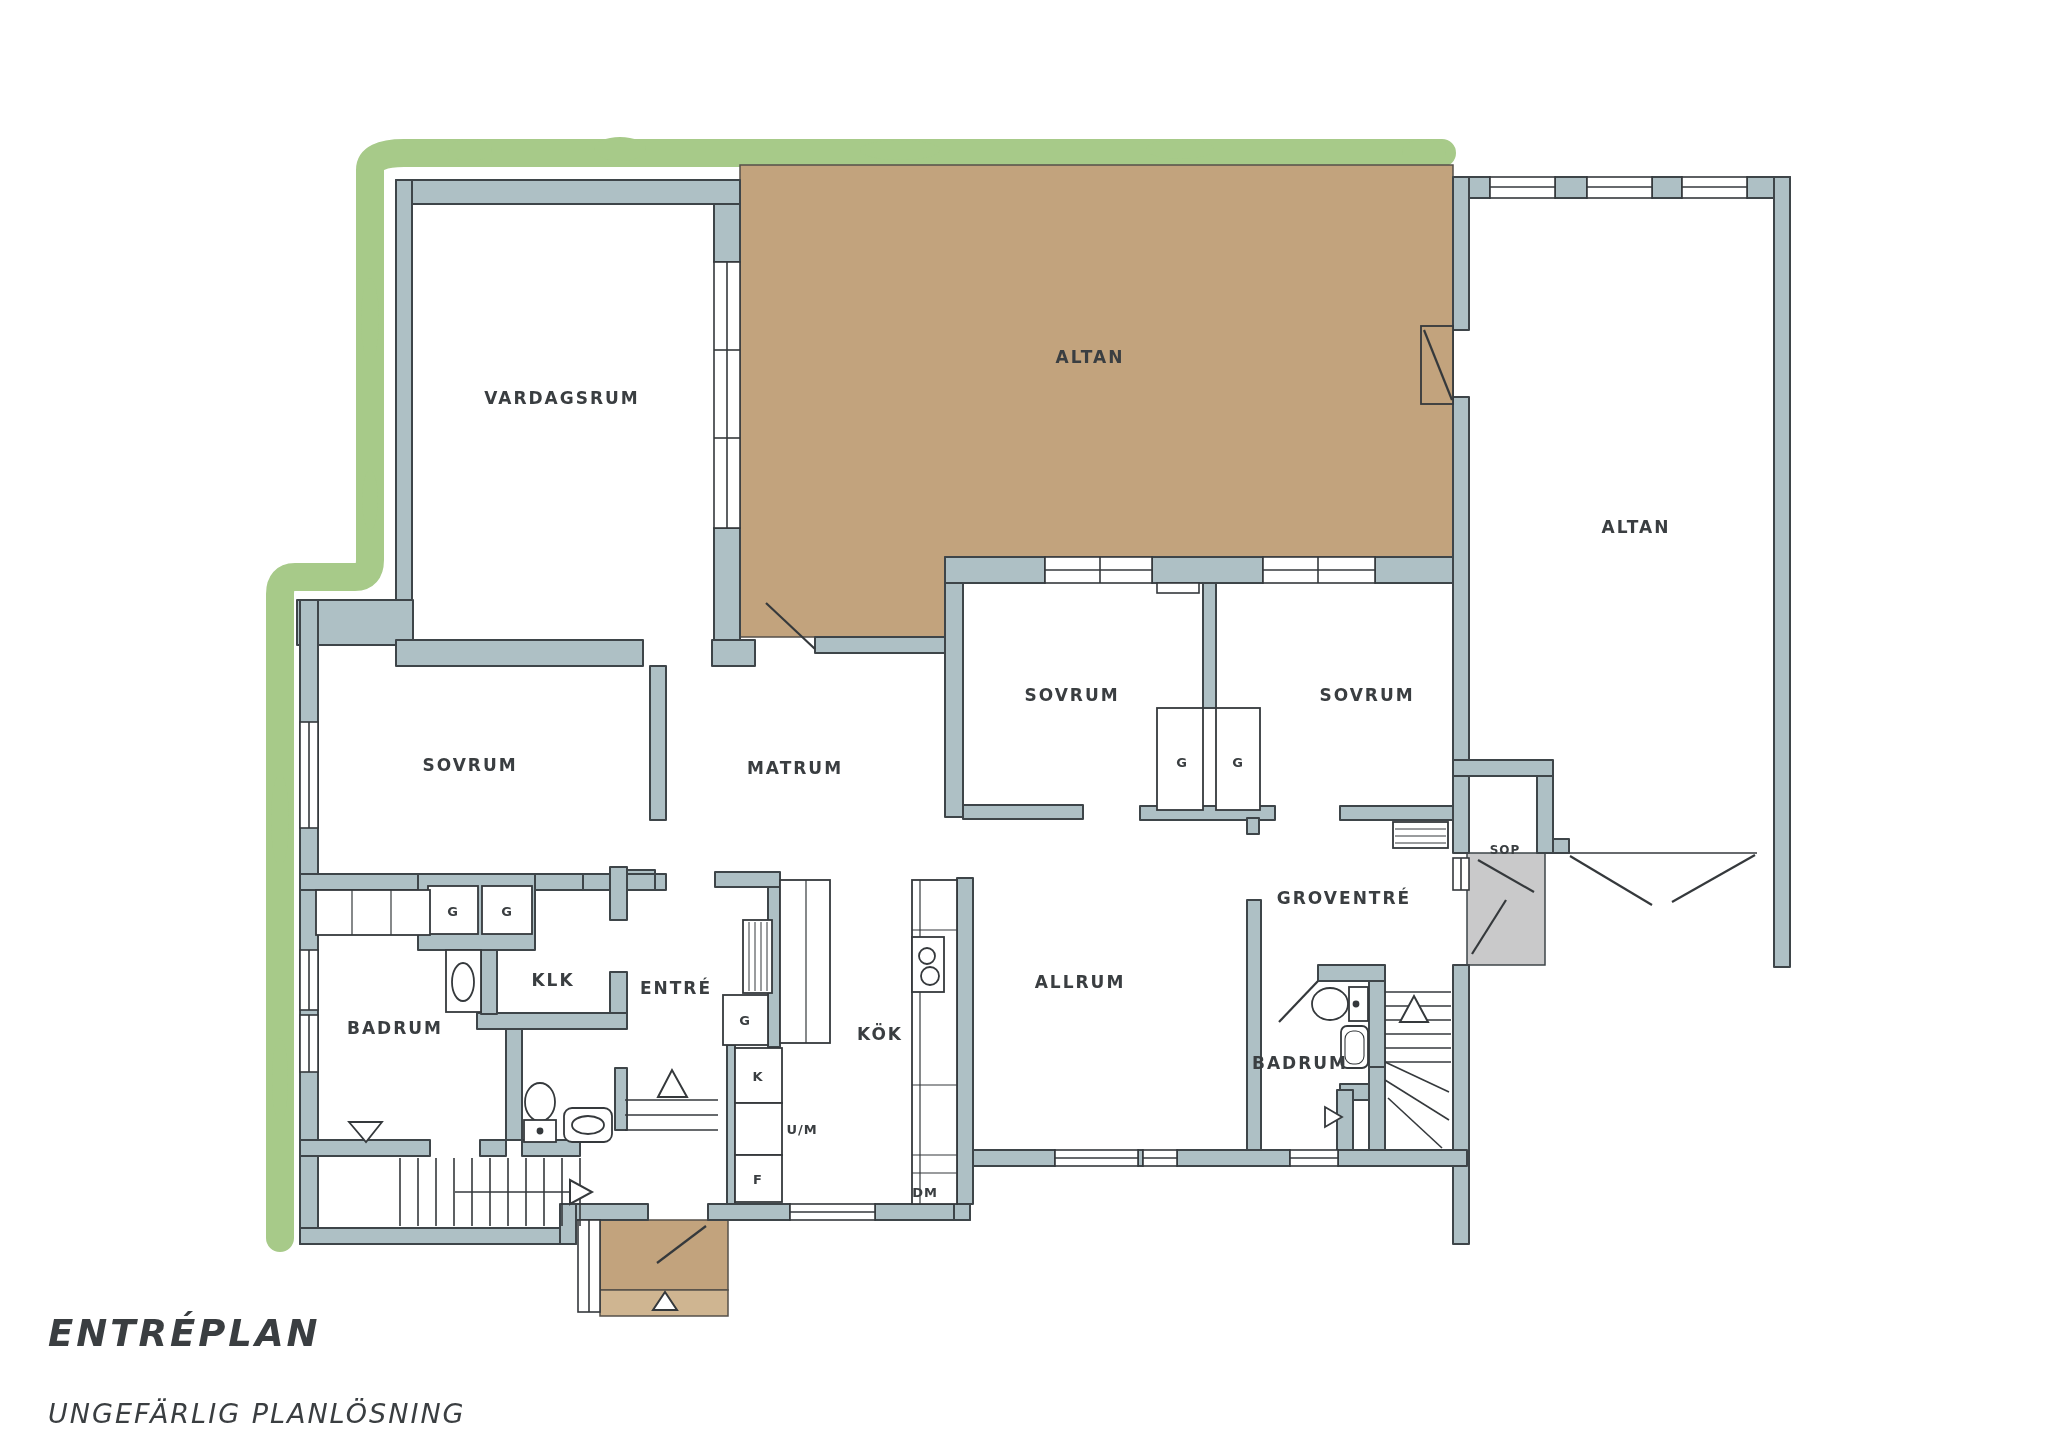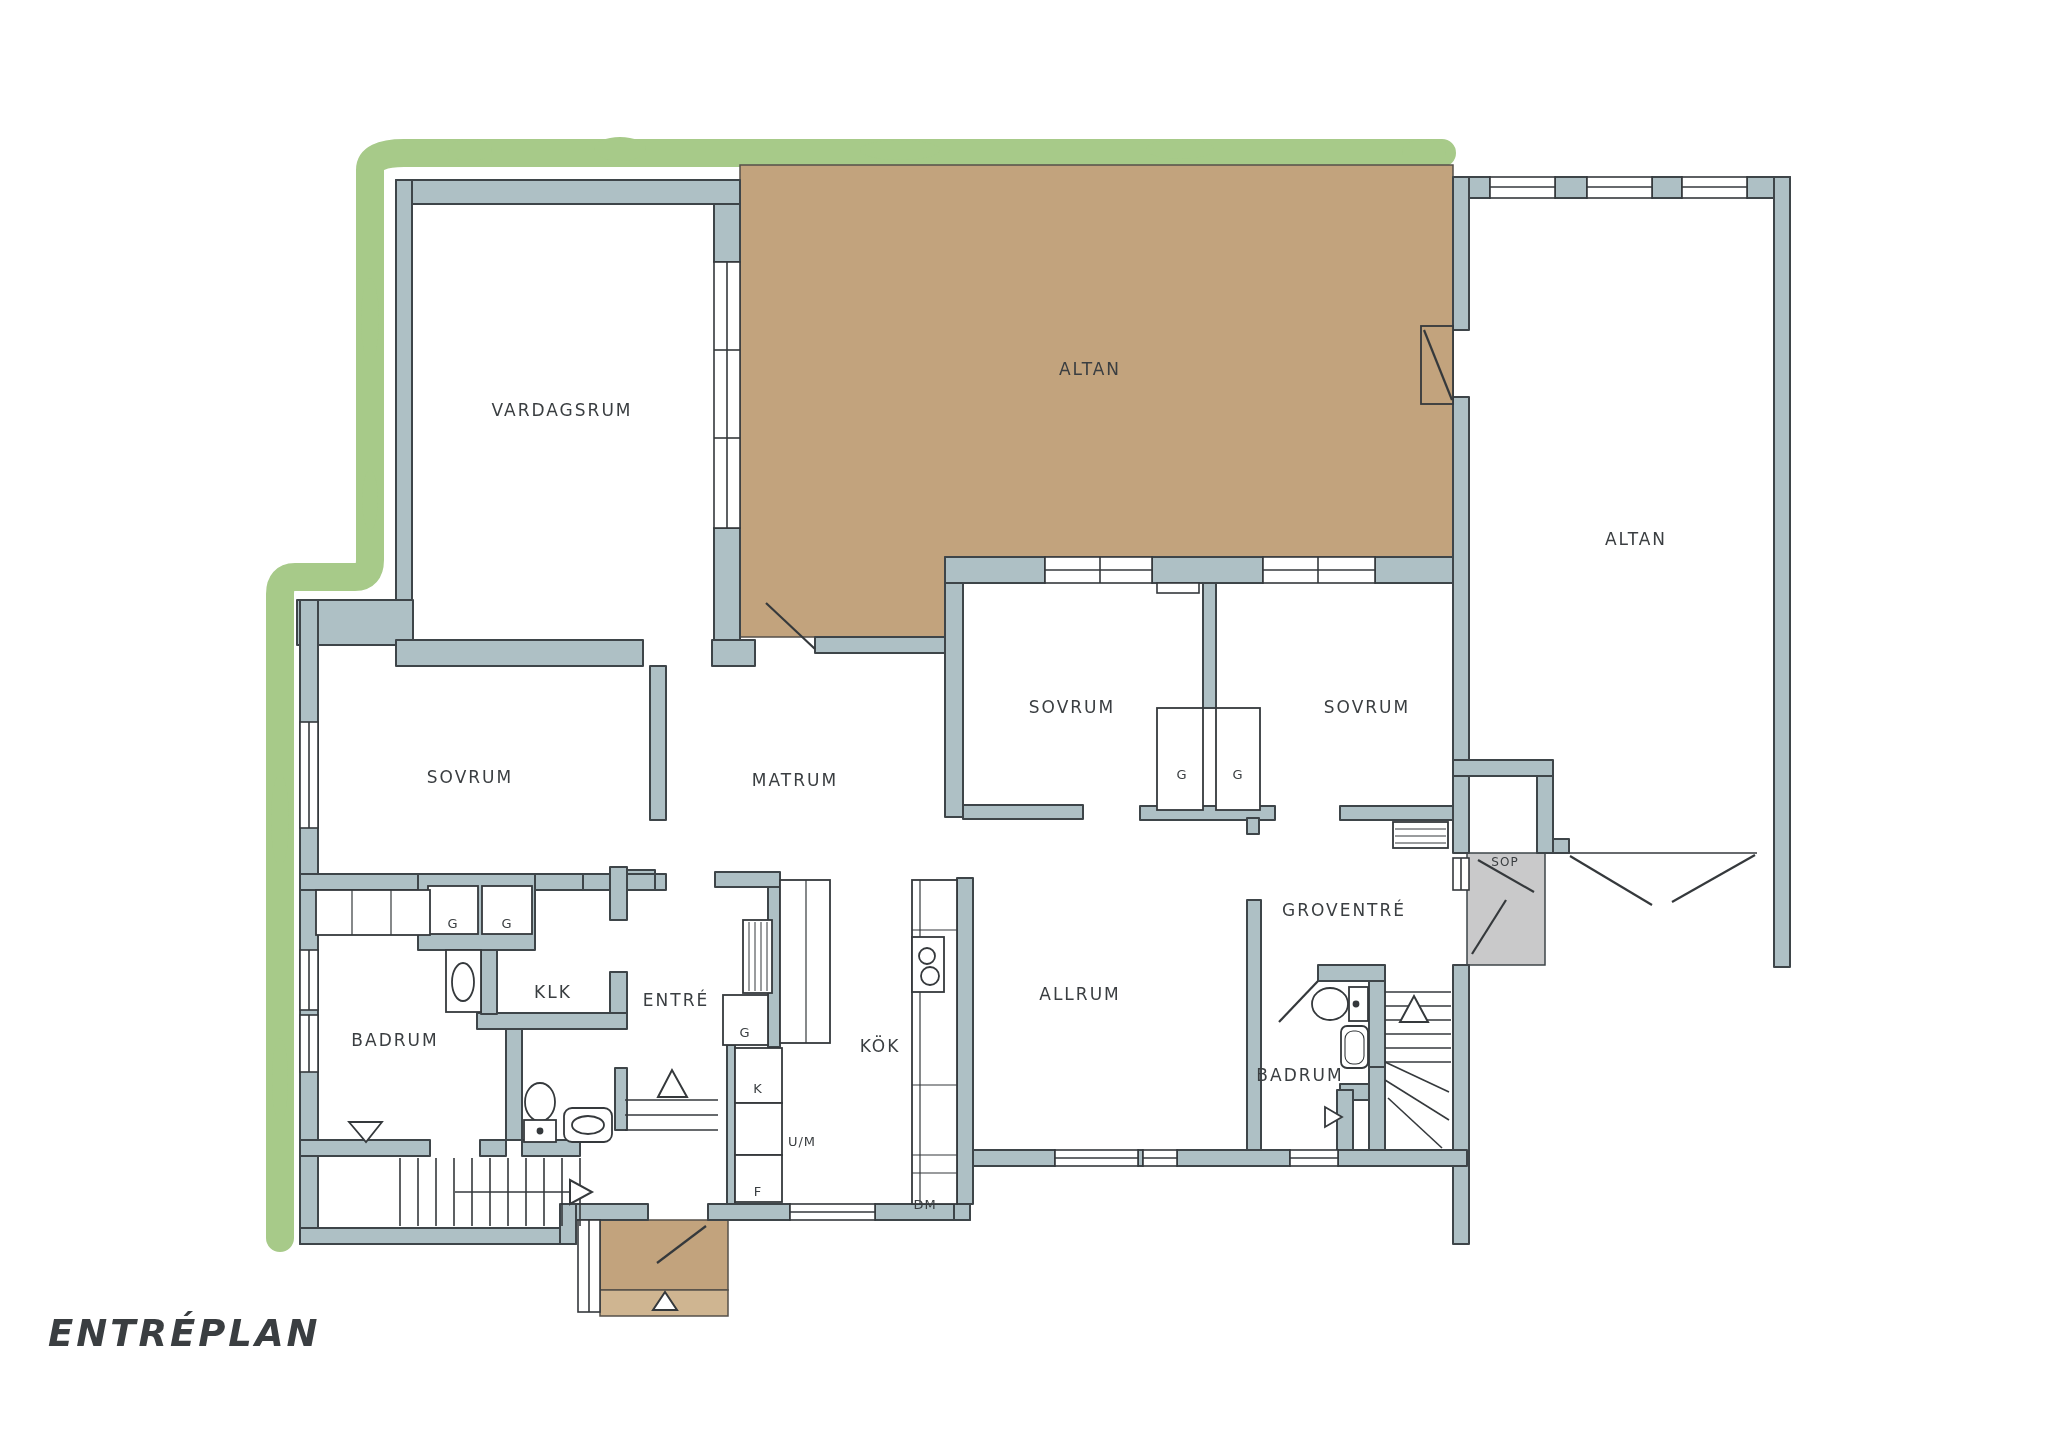--- a/index.html
+++ b/index.html
@@ -4,21 +4,21 @@
 <style>
   :root{
     --wall:#aec0c5; --wall-outline:#3e4549; --garden:#a7ca89; --terrace:#c2a37d;
     --terrace-light:#cfb591; --porch:#c9c9ca; --line:#35393c; --text:#3a3e41; --bg:#ffffff;
   }
   html,body{margin:0;padding:0;background:var(--bg);}
   .page{position:relative;width:2048px;height:1448px;background:var(--bg);overflow:hidden;
         font-family:"DejaVu Sans",sans-serif;}
   .plan-svg{position:absolute;left:0;top:0;}
   .lbl{position:absolute;transform:translate(-50%,-50%);font-size:17px;letter-spacing:2px;
-       color:var(--text);white-space:nowrap;font-weight:400;margin-top:12px;}
+       color:var(--text);white-space:nowrap;font-weight:700;}
   .lbl-sm{font-size:13px;letter-spacing:1px;}
   .ttl{position:absolute;color:var(--text);font-style:italic;font-weight:700;
        font-size:37px;letter-spacing:3px;white-space:nowrap;}
   .sub{position:absolute;color:var(--text);font-style:italic;font-weight:500;
        font-size:27px;letter-spacing:2px;white-space:nowrap;}
 </style>
 </head>
 <body>
 
 <div class="page">
@@ -296,14 +296,15 @@
 <div class="lbl lbl-sm" style="left:1238px;top:762px">G</div>
 <div class="lbl lbl-sm" style="left:453px;top:911px">G</div>
 <div class="lbl lbl-sm" style="left:507px;top:911px">G</div>
 <div class="lbl lbl-sm" style="left:745px;top:1020px">G</div>
 <div class="lbl lbl-sm" style="left:758px;top:1076px">K</div>
 <div class="lbl lbl-sm" style="left:802px;top:1129px">U/M</div>
 <div class="lbl lbl-sm" style="left:758px;top:1179px">F</div>
 <div class="lbl lbl-sm" style="left:925px;top:1192px">DM</div>
 
 <div class="ttl" style="left:48px;top:1312px">ENTRÉPLAN</div>
+<div class="sub" style="left:48px;top:1398px">UNGEFÄRLIG PLANLÖSNING</div>
 
 </div>
 
 </body></html>

